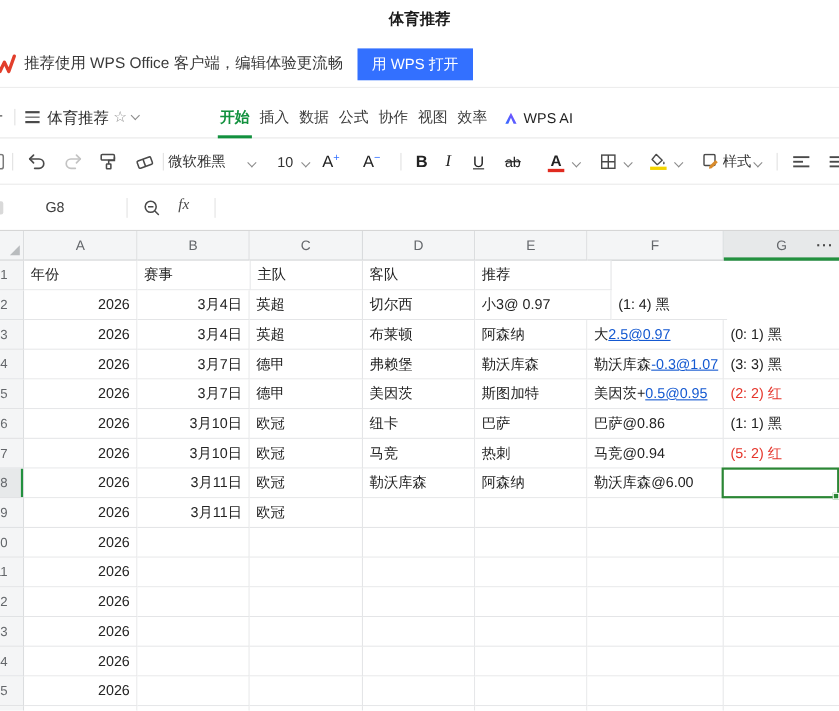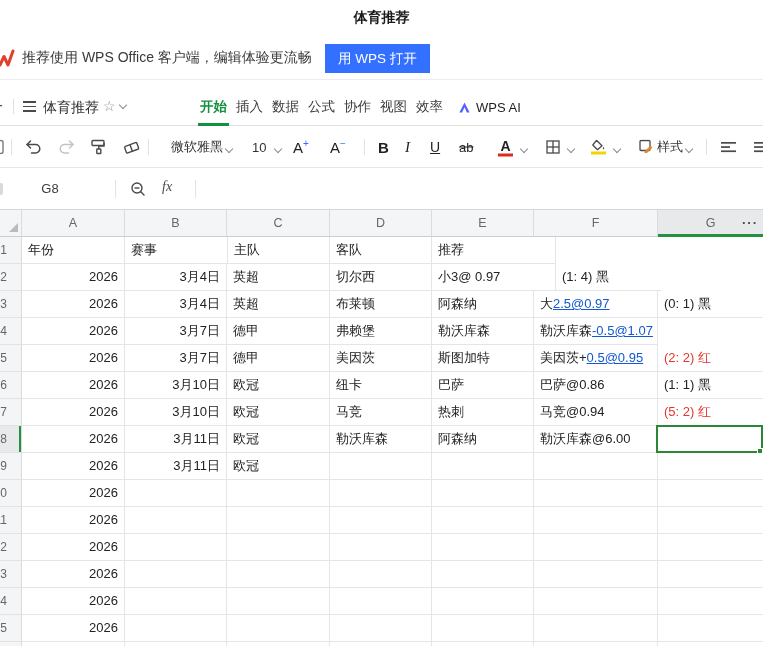--- a/index.html
+++ b/index.html
@@ -156,21 +156,21 @@
   </span>
   <span class="ti" style="left:123px">
     <svg width="17" height="15" viewBox="0 0 17 15">
         <g transform="rotate(-20 8 8)">
           <rect x="2" y="5" width="13" height="7" rx="1.2" fill="none" stroke="#4a4a4a" stroke-width="1.4"></rect>
           <line x1="8" y1="5" x2="8" y2="12" stroke="#4a4a4a" stroke-width="1.4"></line>
         </g>
       </svg>
   </span>
   <span class="tdiv" style="left:148px"></span>
-  <span class="ti fontname" style="left:171px">微软雅黑</span>
+  <span class="ti fontname" style="left:153px">微软雅黑</span>
   <span class="ti" style="left:226px"><span class="chev"></span></span>
   <span class="ti fsz" style="left:252px">10</span>
   <span class="ti" style="left:275px"><span class="chev"></span></span>
   <span class="ti" style="left:293px; font-size:15px; color:#222">A<sup style="color:#3370ff; font-size:10px">+</sup></span>
   <span class="ti" style="left:330px; font-size:15px; color:#222">A<sup style="color:#3370ff; font-size:10px">−</sup></span>
   <span class="tdiv" style="left:364px"></span>
   <span class="ti bld" style="left:378px">B</span>
   <span class="ti ita" style="left:405px">I</span>
   <span class="ti und" style="left:430px">U</span>
   <span class="ti stk" style="left:459px">ab</span>
@@ -289,21 +289,22 @@
 
   <div class="grow">
     <div class="rn" style="width:22px">
         <span>4</span>
       </div>
     <div class="cell w1 ra">2026</div>
     <div class="cell w2 ra">3月7日</div>
     <div class="cell w3">德甲</div>
     <div class="cell w4">弗赖堡</div>
     <div class="cell w5">勒沃库森</div>
-    <div class="cell w6"><span>勒沃库森</span><span class="lnk">-0.5@1.07</span></div>
+    <div class="cell w6"><span>勒沃库森</span><span class="lnk">-0.3@1.07</span></div>
+    <div class="cell w7">(3: 3) 黑</div>
   </div>
 
   <div class="grow">
     <div class="rn" style="width:22px">
         <span>5</span>
       </div>
     <div class="cell w1 ra">2026</div>
     <div class="cell w2 ra">3月7日</div>
     <div class="cell w3">德甲</div>
     <div class="cell w4">美因茨</div>

